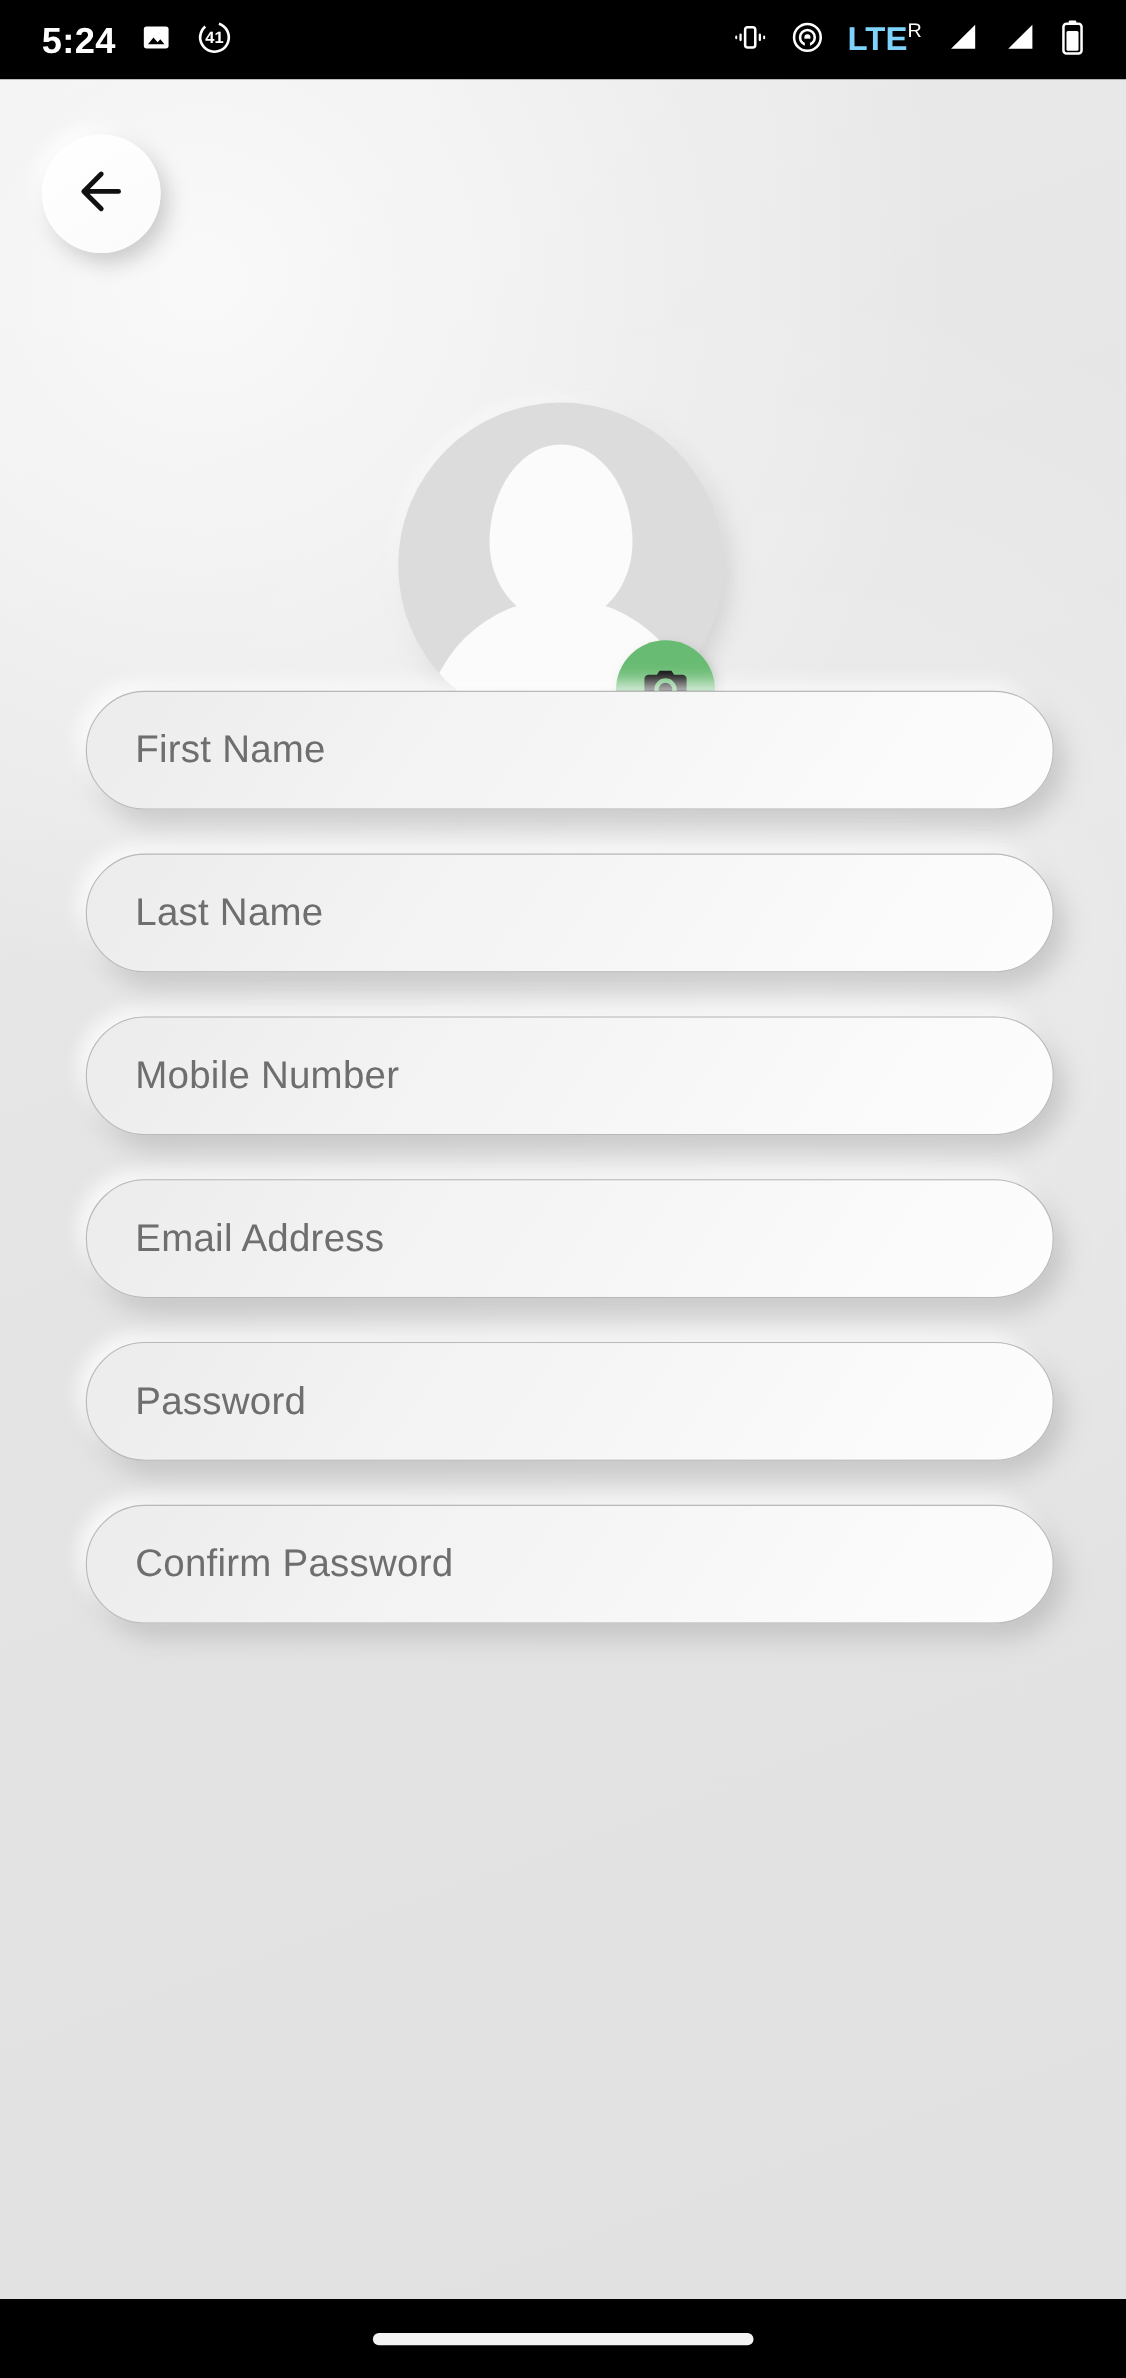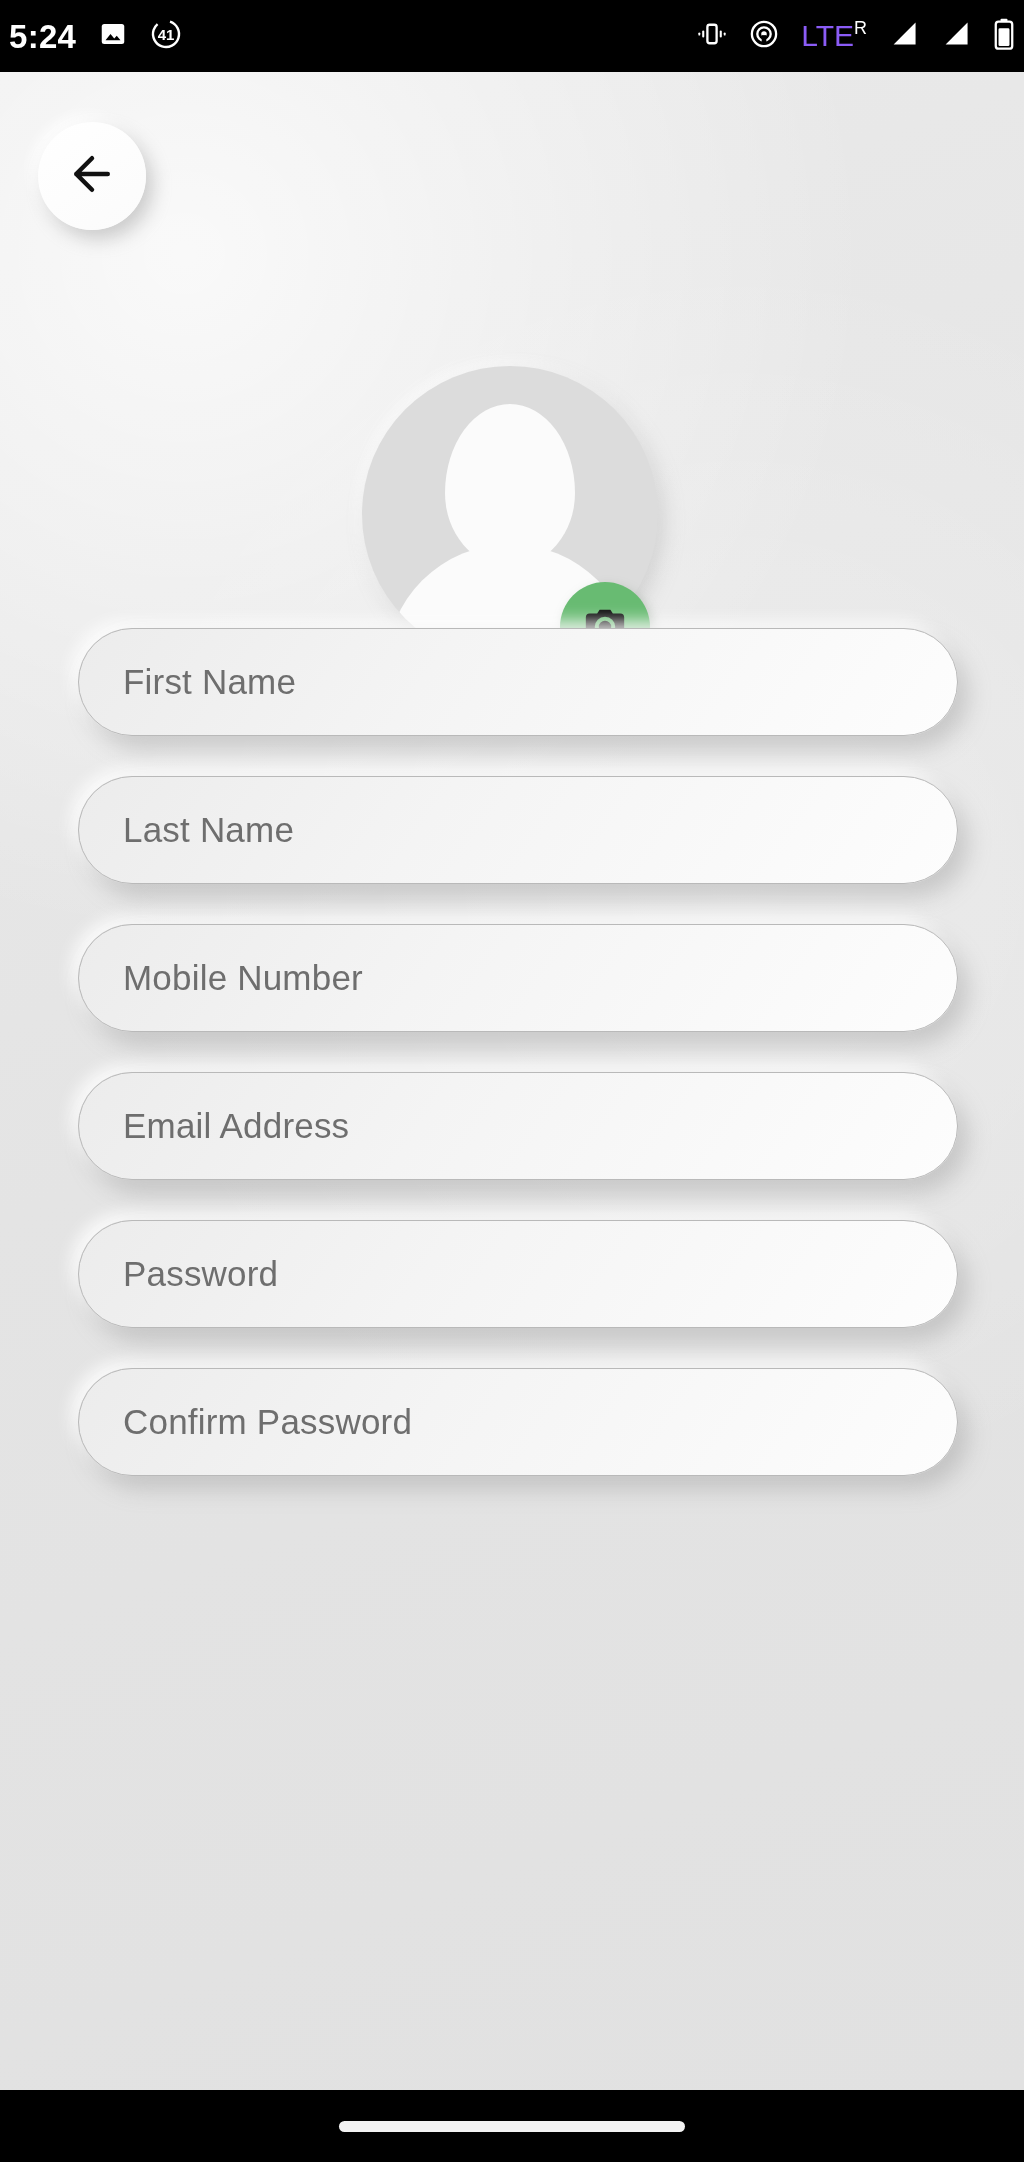--- a/index.html
+++ b/index.html
@@ -14,21 +14,21 @@
     width:1024px; height:2162px;
     background:#000;
   }
 
   
   .status-bar {
     position:absolute; top:0; left:0;
     width:1024px; height:72px;
     background:#000;
     display:flex; align-items:center;
-    padding:0 9px;
+    padding:0 38px;
     z-index:40;
   }
   .sb-left { display:flex; align-items:center; gap:22px; }
   .sb-right { display:flex; align-items:center; gap:22px; margin-left:auto; }
   .sb-clock {
     color:#fff; font-size:33px; font-weight:700;
     letter-spacing:0.3px; line-height:1;
   }
   .sb-icon { display:block; }
 
@@ -206,21 +206,21 @@
       <span class="sb-icon">
         <svg width="30" height="30" viewBox="0 0 26 26">
           <circle cx="13" cy="13" r="10.5" fill="none" stroke="#fff" stroke-width="2"></circle>
           <circle cx="13" cy="13" r="5.8" fill="none" stroke="#fff" stroke-width="2"></circle>
           <circle cx="13" cy="13" r="2.4" fill="#fff"></circle>
           <rect x="11" y="14" width="4" height="8" fill="#000"></rect>
         </svg>
       </span>
 
       <span class="sb-icon" style="display:flex;align-items:flex-start;">
-        <span style="color:#8b5cf6;font-size:30px;font-weight:400;line-height:1;">LTE</span>
+        <span style="color:#7dd3fc;font-size:30px;font-weight:700;line-height:1;">LTE</span>
         <span style="color:#fff;font-size:18px;font-weight:400;line-height:1;margin-top:-2px;">R</span>
       </span>
 
       <span class="sb-icon">
         <svg width="30" height="28" viewBox="0 0 26 24">
           <path d="M23 2 L23 21 L4 21 Z" fill="#fff"></path>
         </svg>
       </span>
 
       <span class="sb-icon">

